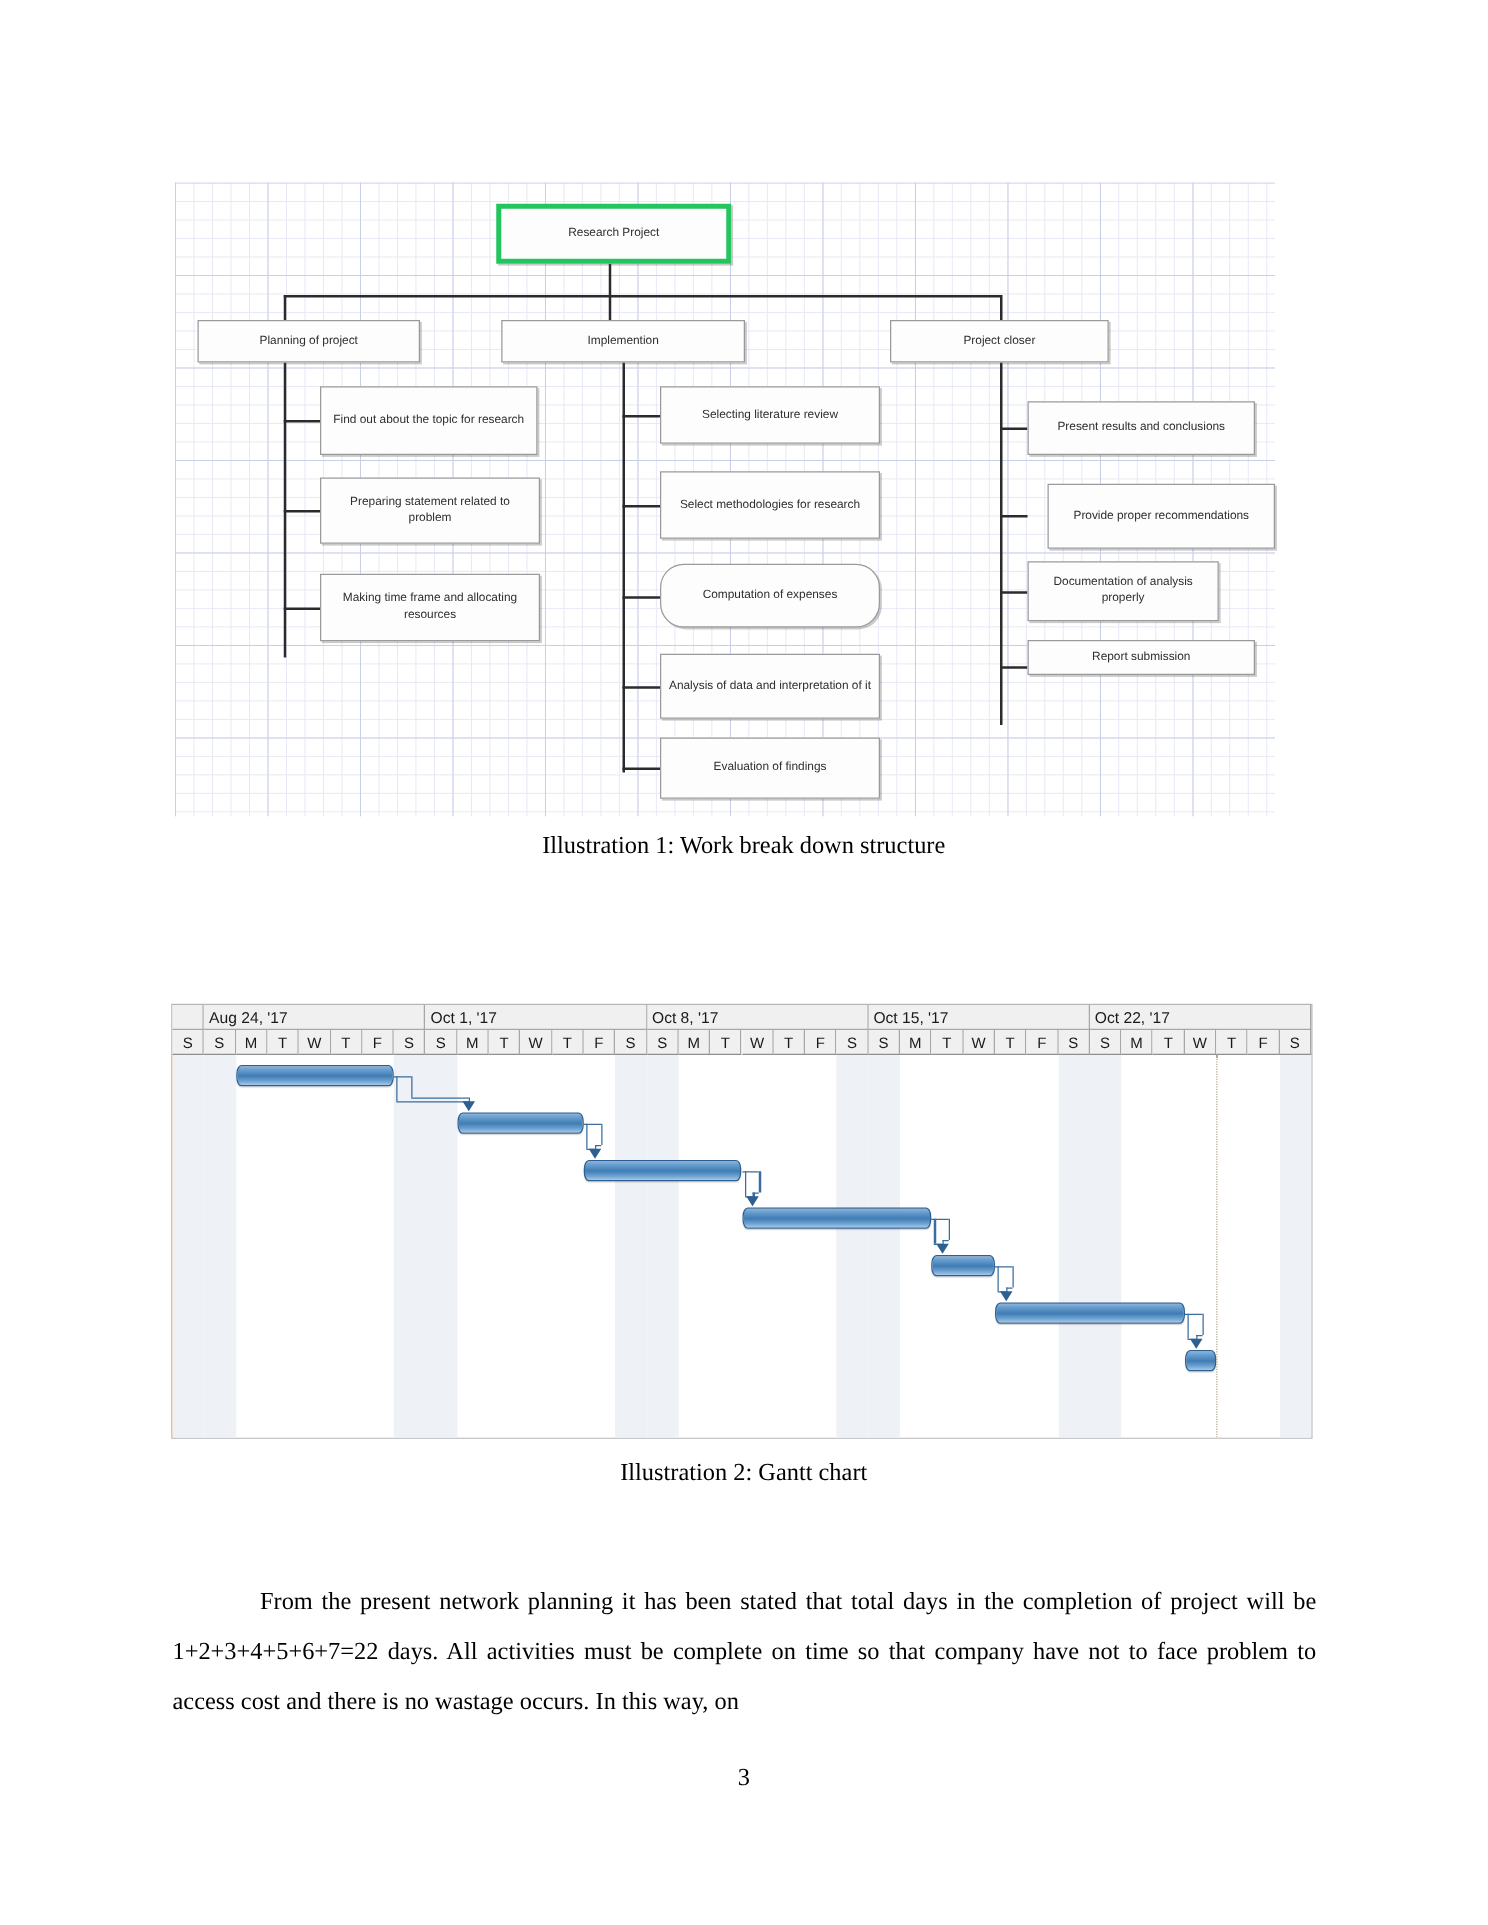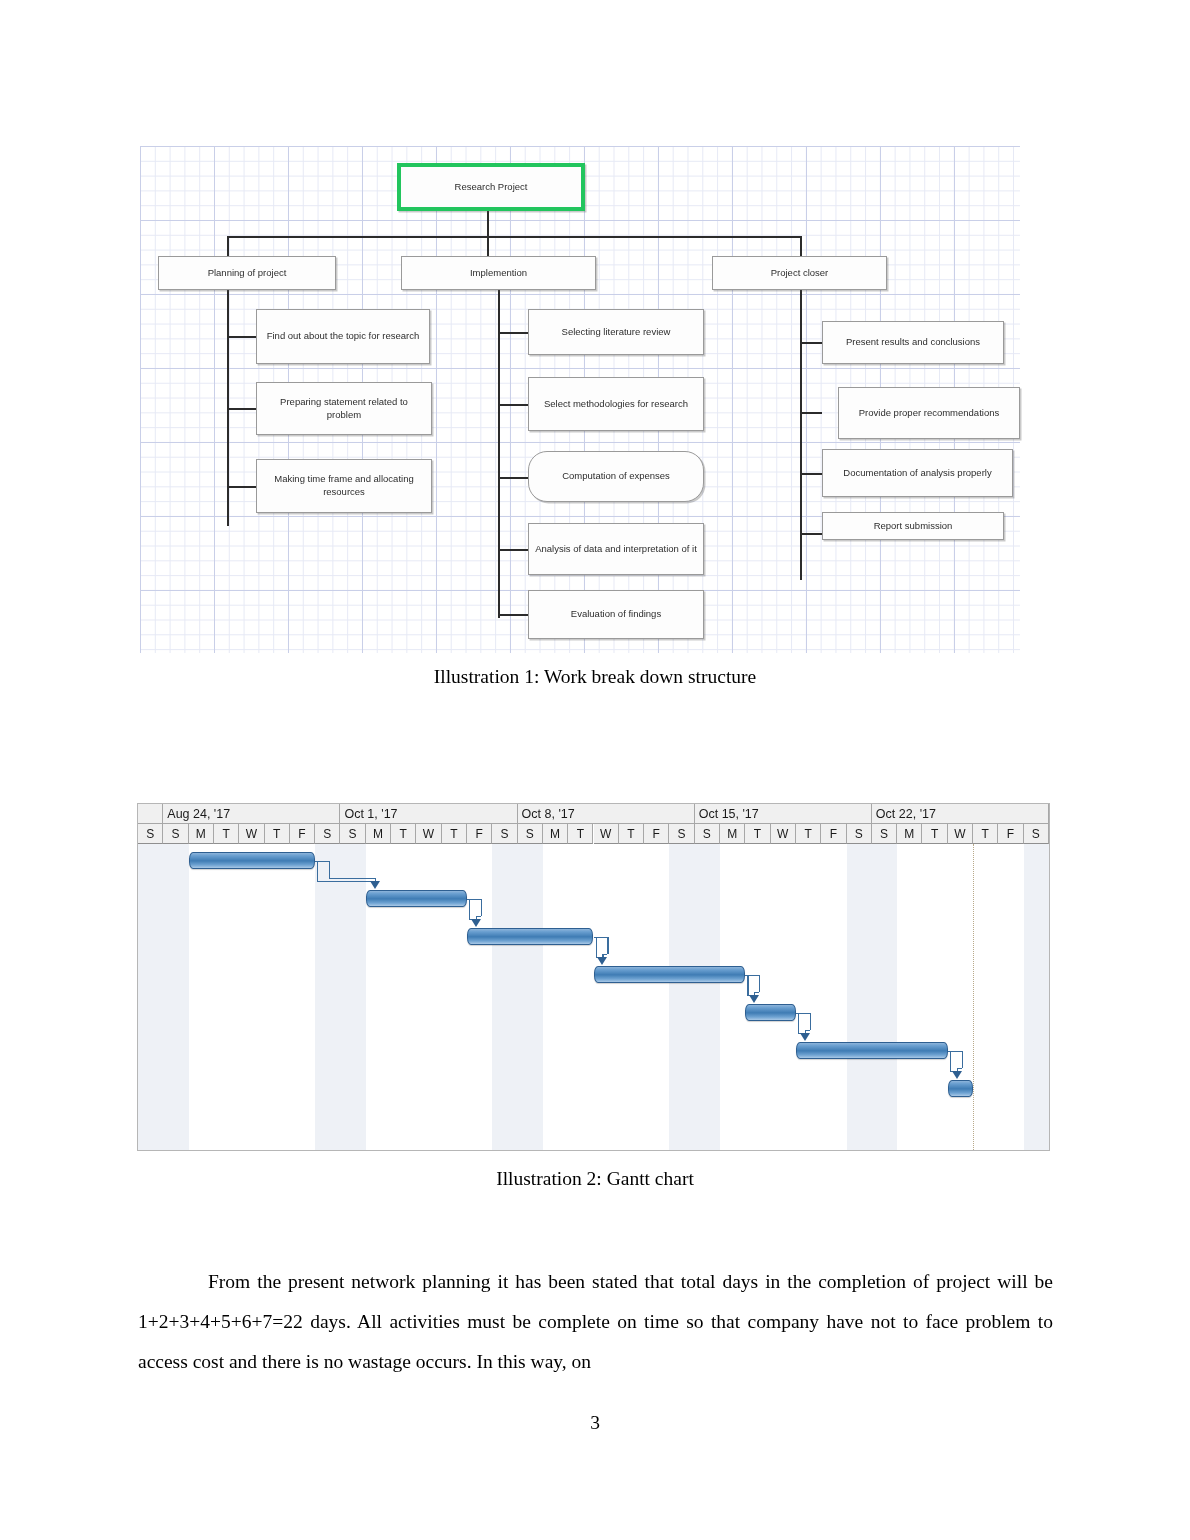--- a/index.html
+++ b/index.html
@@ -132,21 +132,21 @@
     <div class="wnode" style="left:116px;top:313px;width:176px;height:54px;">Making time frame and allocating resources</div>
 
     <div class="wnode" style="left:388px;top:163px;width:176px;height:46px;">Selecting literature review</div>
     <div class="wnode" style="left:388px;top:231px;width:176px;height:54px;">Select methodologies for research</div>
     <div class="wnode" style="left:388px;top:305px;width:176px;height:51px;border-radius:19px;">Computation of expenses</div>
     <div class="wnode" style="left:388px;top:377px;width:176px;height:52px;">Analysis of data and interpretation of it</div>
     <div class="wnode" style="left:388px;top:444px;width:176px;height:49px;">Evaluation of findings</div>
 
     <div class="wnode" style="left:682px;top:175px;width:182px;height:43px;">Present results and conclusions</div>
     <div class="wnode" style="left:682px;top:241px;width:182px;height:52px;margin-left:16px;">Provide proper recommendations</div>
-    <div class="wnode" style="left:682px;top:303px;width:191px;height:48px;">Documentation of analysis properly</div>
+    <div class="wnode" style="left:682px;top:303px;width:153px;height:48px;">Documentation of analysis properly</div>
     <div class="wnode" style="left:682px;top:366px;width:182px;height:28px;">Report submission</div>
   </div>
 
   <div class="caption" style="top:666px;">Illustration 1: Work break down structure</div>
 
   <div id="gantt-figure">
     <div id="gantt-header">
       <div class="wk-row" id="week-row">
           <div class="wk-cell" style="left: 0px; width: 25.3056px;"></div>
           <div class="wk-cell" style="left: 25.3056px; width: 177.139px;">Aug 24, '17</div>

